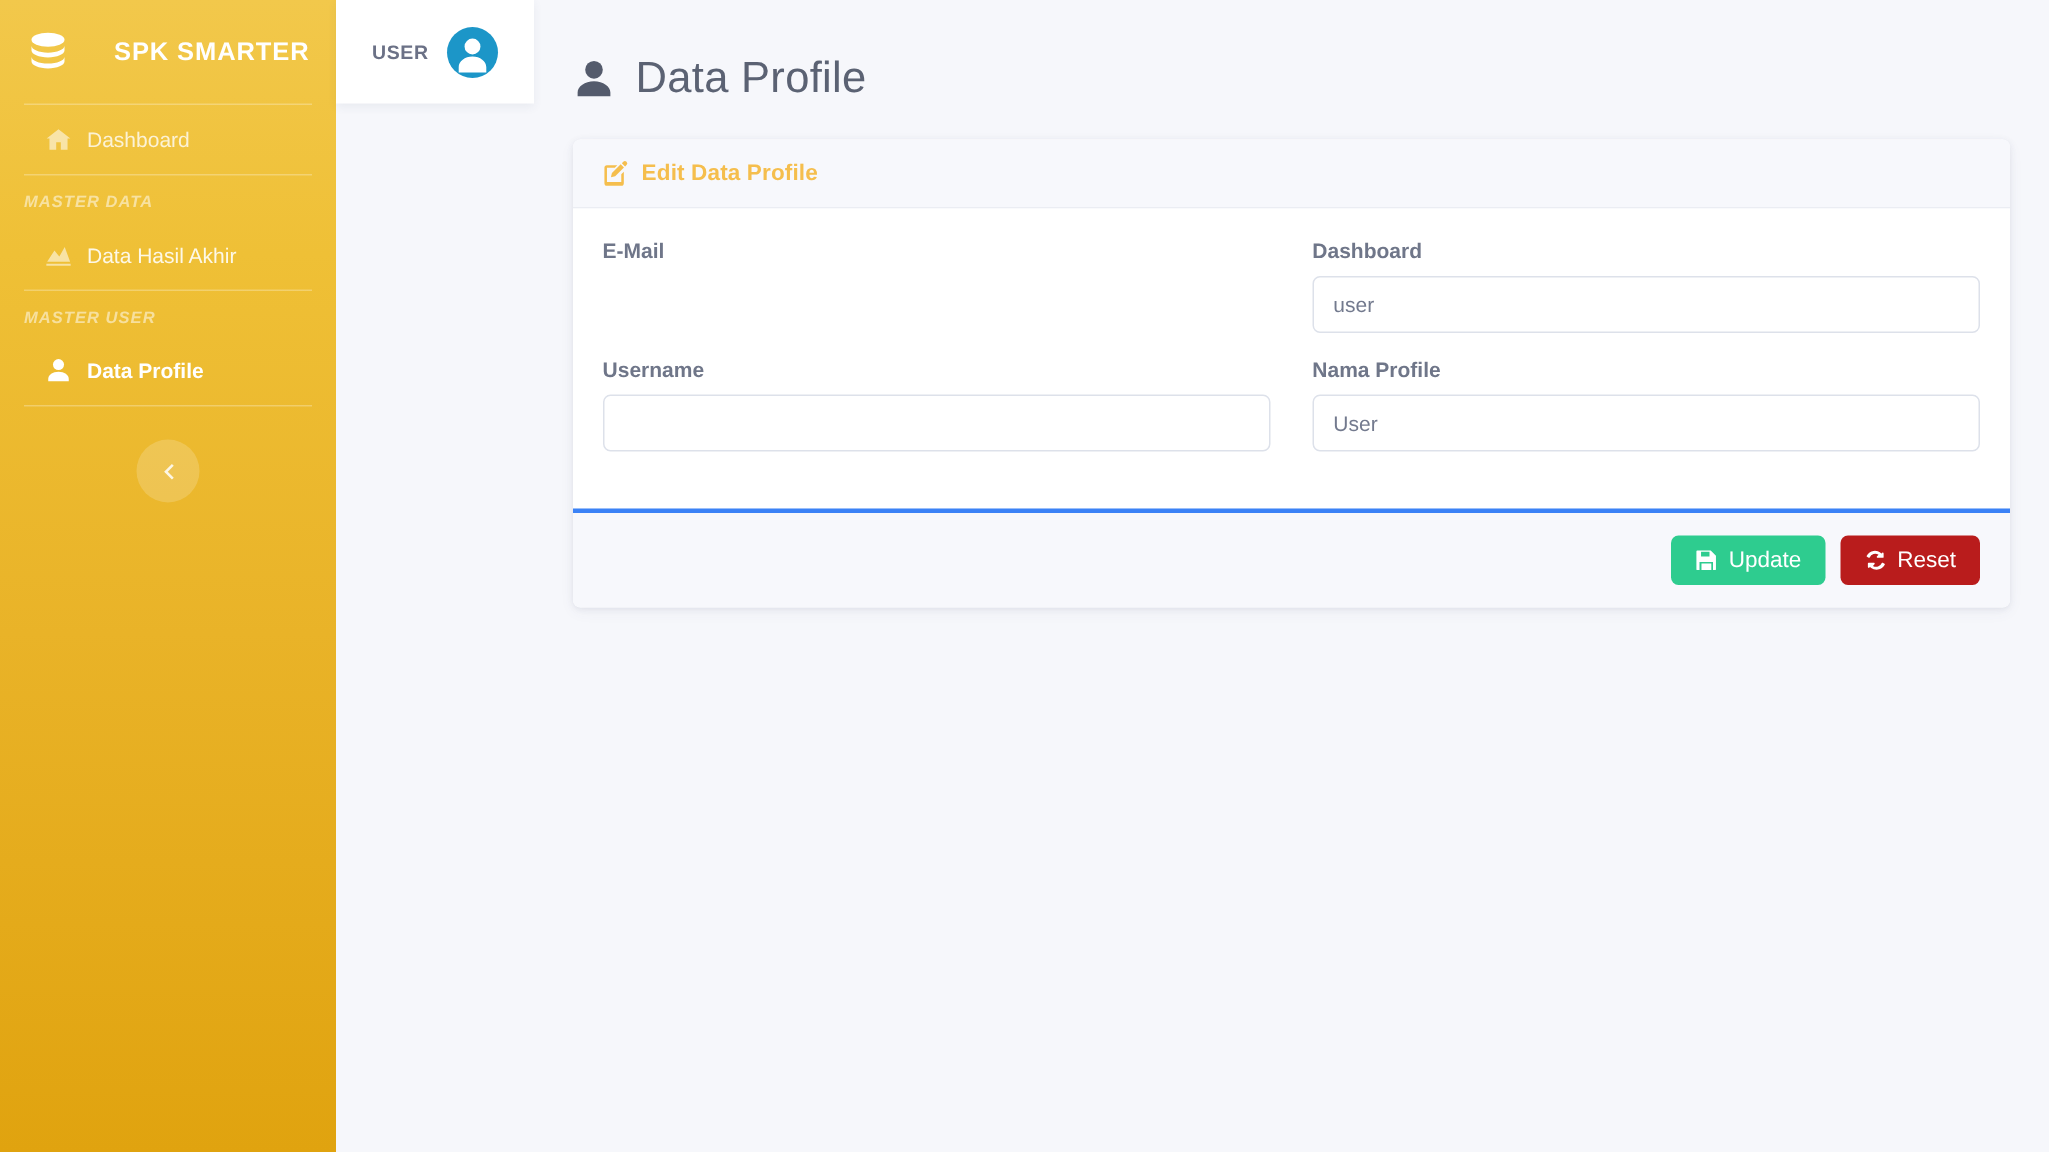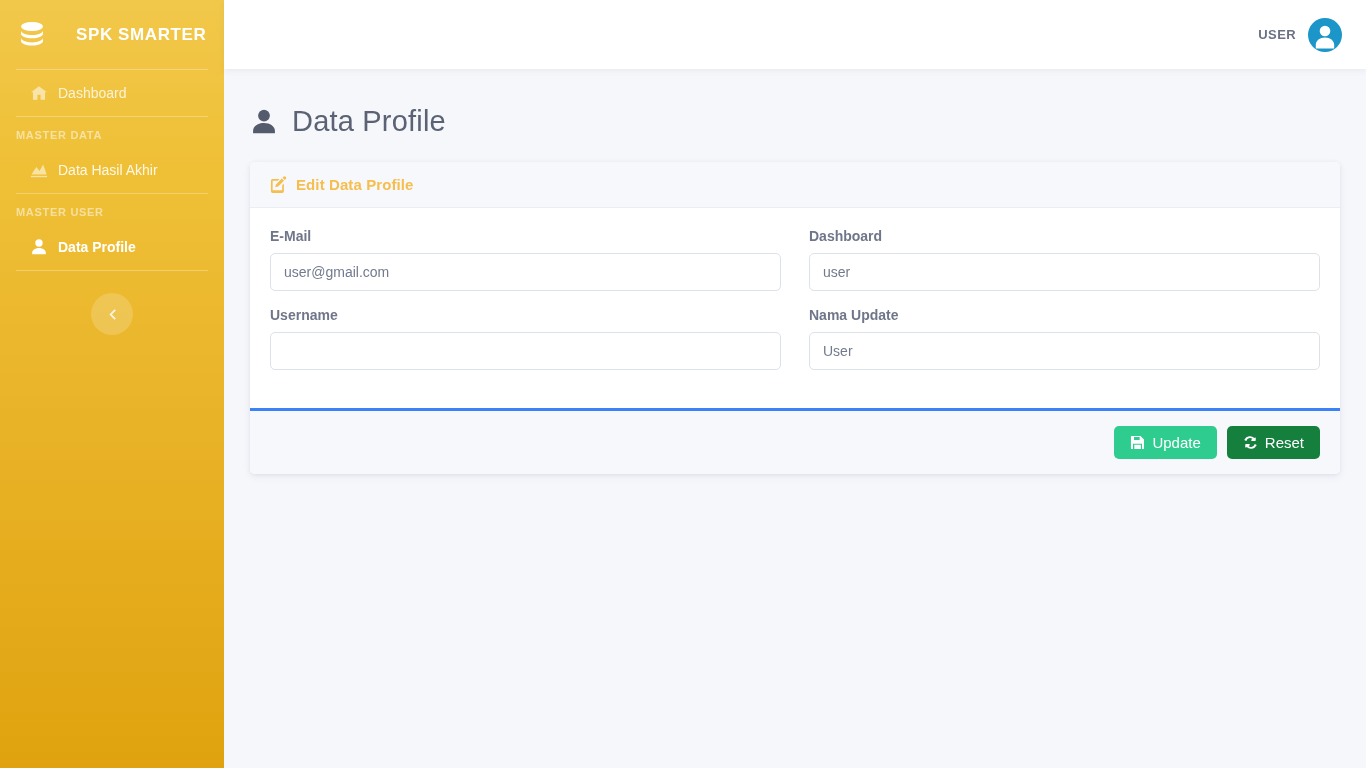--- a/index.html
+++ b/index.html
@@ -94,20 +94,21 @@
   .nav-item.active .nav-label { color: #FFFFFF; font-weight: bold; }
   .nav-item.active .nav-icon svg { fill: #FFFFFF; }
 
   .nav-section {
     font-size: 11px;
     font-weight: bold;
     letter-spacing: .7px;
     color: rgba(255,255,255,.52);
     padding: 12px 16px 6px 16px;
     text-transform: uppercase;
+    font-style: italic;
   }
 
   .collapse-wrap {
     display: flex;
     justify-content: center;
     padding-top: 22px;
   }
   .collapse-btn {
     width: 42px;
     height: 42px;
@@ -119,21 +120,21 @@
     cursor: pointer;
     border: none;
   }
   .collapse-btn svg { display: block; fill: rgba(255,255,255,.85); }
 
   
   .main {
     flex: 1 1 auto;
     height: 768px;
     display: flex;
-    flex-direction: column;
+    flex-direction: row;
     min-width: 0;
   }
 
   .topbar {
     height: 69px;
     flex: 0 0 69px;
     background: #FFFFFF;
     display: flex;
     align-items: center;
     justify-content: flex-end;
@@ -259,21 +260,21 @@
     border-radius: 5px;
     padding: 9px 16px;
     font-family: "Liberation Sans", sans-serif;
     font-size: 15px;
     color: #FFFFFF;
     cursor: pointer;
     line-height: 1;
   }
   .btn svg { display: block; fill: #FFFFFF; }
   .btn-update { background: #2ECC8F; }
-  .btn-reset  { background: #15803d; }
+  .btn-reset  { background: #b91c1c; }
 </style>
 </head>
 <body>
 
 <div class="app">
 
   <aside class="sidebar">
 
     <div class="brand">
       <span class="brand-logo">
@@ -376,35 +377,34 @@
             </svg>
           </span>
           <span class="card-header-title">Edit Data Profile</span>
         </div>
 
         <div class="card-body">
 
           <div class="form-row">
             <div class="form-group">
               <label class="form-label">E-Mail</label>
-              <input class="form-control" type="text" value="user@gmail.com" placeholder="user@gmail.com" style="">
             </div>
             <div class="form-group">
               <label class="form-label">Dashboard</label>
               <input class="form-control" type="text" value="user" placeholder="user" style="">
             </div>
           </div>
 
           <div class="form-row">
             <div class="form-group">
               <label class="form-label">Username</label>
               <input class="form-control" type="password" value="" placeholder="" style="">
             </div>
             <div class="form-group">
-              <label class="form-label">Nama Update</label>
+              <label class="form-label">Nama Profile</label>
               <input class="form-control" type="text" value="User" placeholder="User" style="">
             </div>
           </div>
 
         </div>
 
         <div class="card-footer">
           <button class="btn btn-update">
             <span>
               <svg width="15" height="15" viewBox="0 0 16 16" aria-hidden="true">

